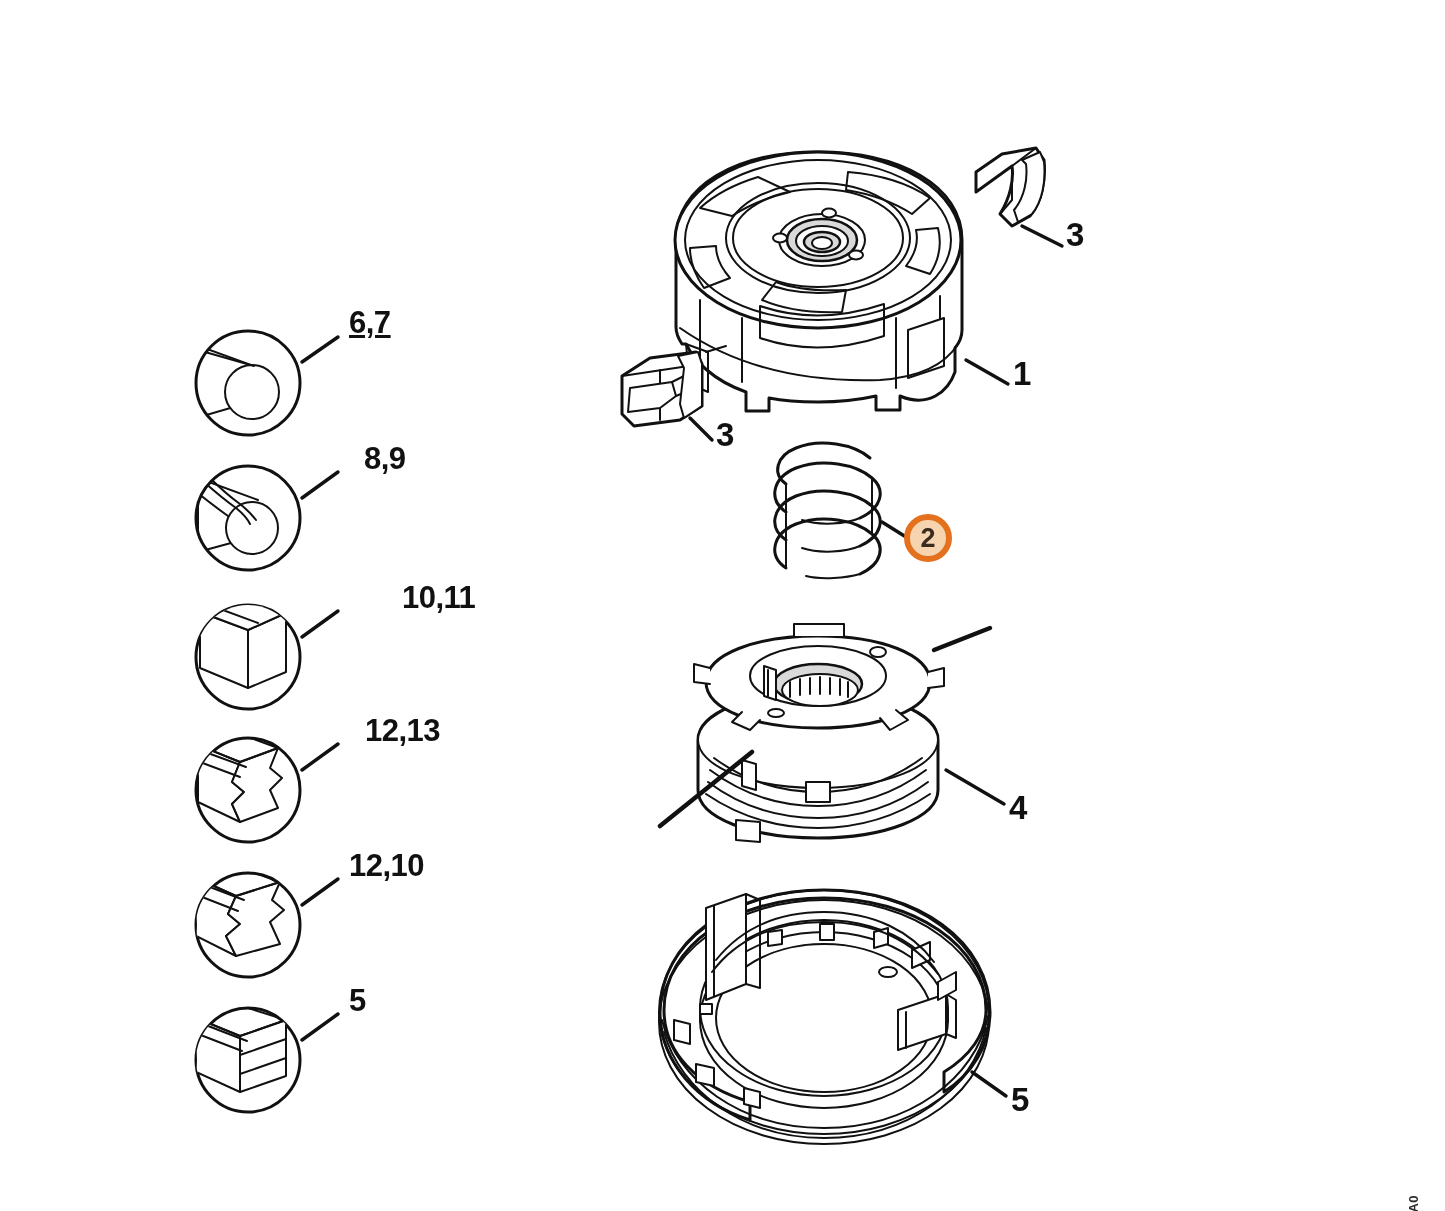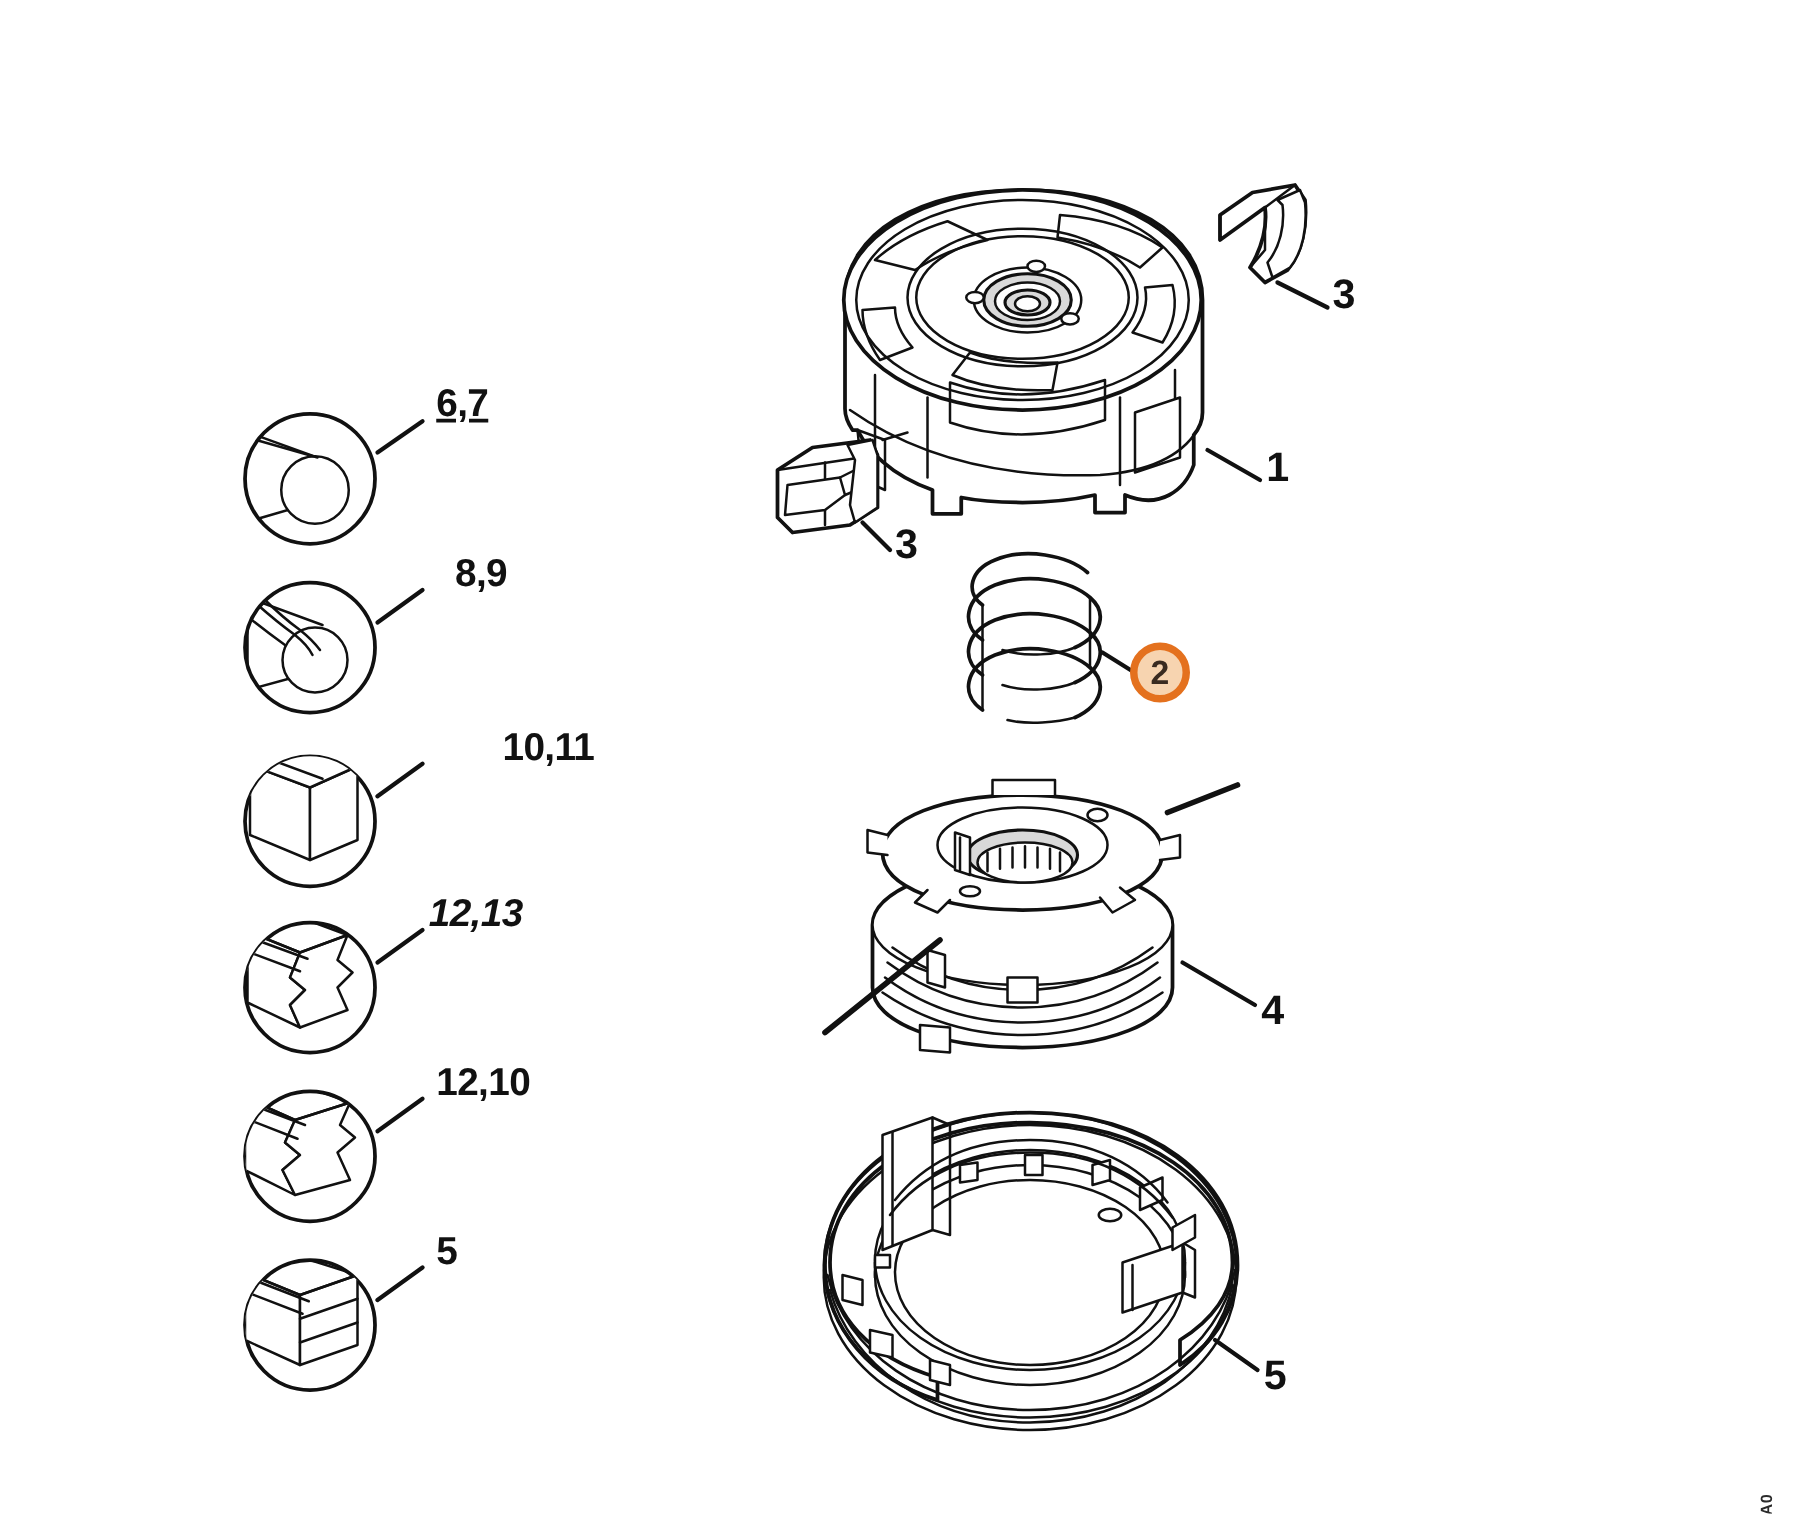--- a/index.html
+++ b/index.html
@@ -385,21 +385,21 @@
       <path class="lnT" d="M716 960 C740 930 776 912 824 912 C874 912 912 932 934 962"></path>
       <path class="lnT" d="M712 972 C736 940 774 922 824 922 C876 922 914 942 938 974"></path>
     </g>
     <path class="leader" d="M972 1072 L1006 1096"></path>
 
   </svg>
 
   <div class="callout-num callout-left" style="left:349px; top:307px;text-decoration:underline;">6,7</div>
   <div class="callout-num callout-left" style="left:364px; top:443px;">8,9</div>
   <div class="callout-num callout-left" style="left:358px; top:582px;margin-left:44px;">10,11</div>
-  <div class="callout-num callout-left" style="left:343px; top:715px;font-style:italic;">12,13</div>
+  <div class="callout-num callout-left" style="left:365px; top:715px;">12,13</div>
   <div class="callout-num callout-left" style="left:349px; top:850px;">12,10</div>
   <div class="callout-num callout-left" style="left:349px; top:985px;">5</div>
 
   <div class="callout-num callout-right" style="left:1066px; top:218px;">3</div>
   <div class="callout-num callout-right" style="left:1013px; top:357px;">1</div>
   <div class="callout-num callout-right" style="left:716px; top:418px;">3</div>
   <div class="callout-num callout-right" style="left:1009px; top:791px;">4</div>
   <div class="callout-num callout-right" style="left:1011px; top:1083px;">5</div>
 
   <div id="badge-2" style="left: 904px; top: 514px; border-color: rgb(228, 113, 30); background: rgb(247, 212, 176); color: rgb(58, 43, 32);">2</div>

